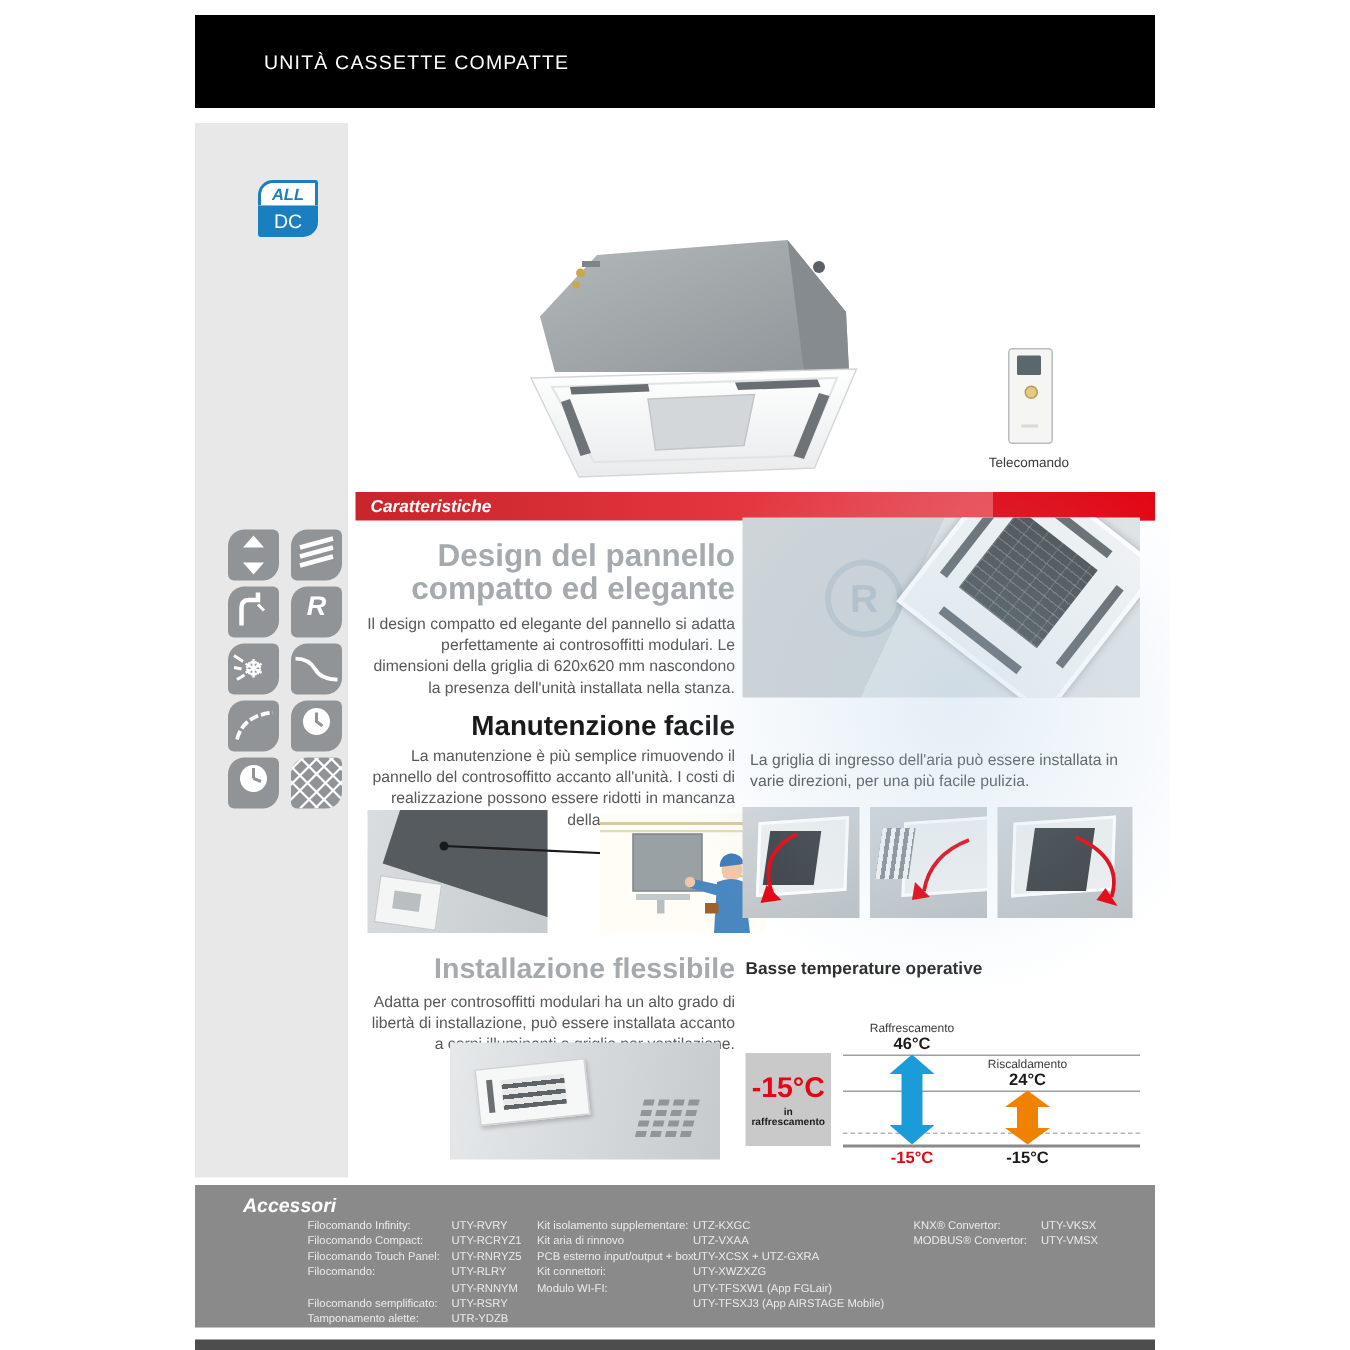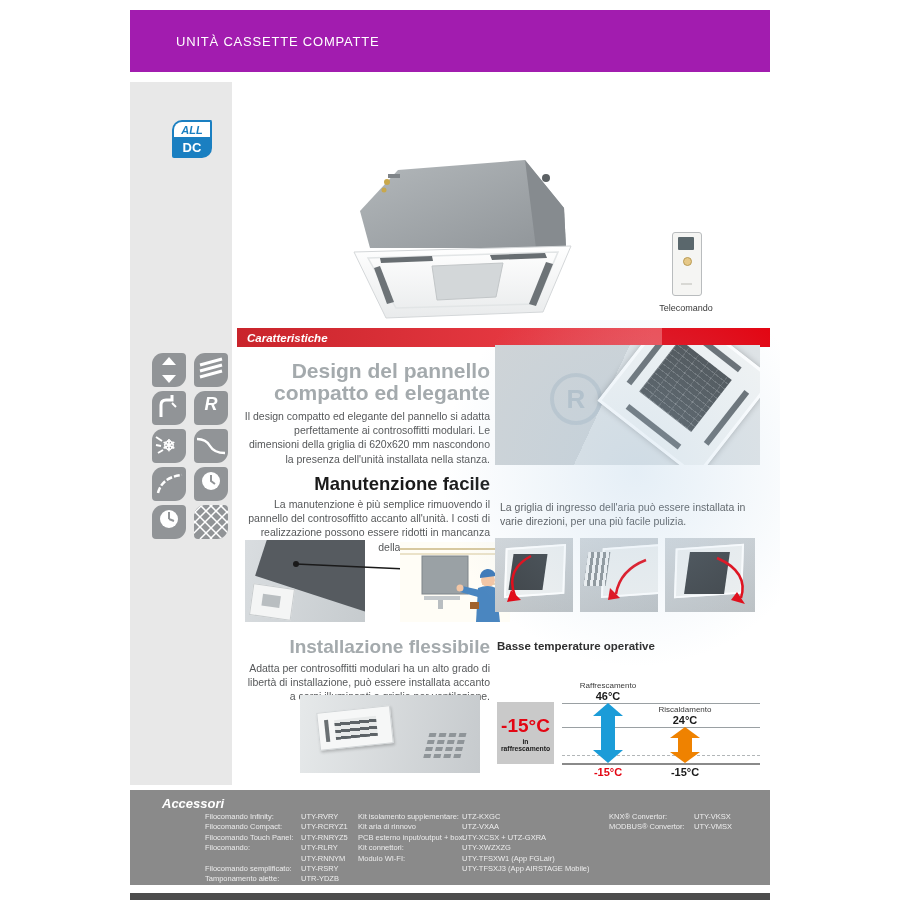--- a/index.html
+++ b/index.html
@@ -1,37 +1,37 @@
 <!DOCTYPE html>
 <html><head>
 <meta charset="utf-8">
 <style>
   html,body{margin:0;padding:0;background:#fff;}
   .page{position:relative;width:900px;height:900px;background:#fff;overflow:hidden;
         font-family:"Liberation Sans",sans-serif;color:#3a3a3a;}
   .abs{position:absolute;}
 
   
-  .green-bar{left:130px;top:10px;width:640px;height:62px;background:#a21caf;
+  .green-bar{left:130px;top:10px;width:640px;height:62px;background:#000000;
              display:flex;align-items:center;padding-left:46px;box-sizing:border-box;}
   .green-bar span{color:#fff;font-size:13px;letter-spacing:.8px;font-weight:500;}
   .edge-sliver{left:130px;top:10px;width:6px;height:62px;background:#777b7d;}
 
   .models{left:130px;top:84px;width:640px;text-align:center;color:#161616;
           font-weight:bold;font-size:17.5px;line-height:1.45;letter-spacing:.2px;}
 
   
   .sidebar{left:130px;top:82px;width:102px;height:703px;background:#e8e8e8;}
   .alldc{left:172px;top:120px;width:40px;height:38px;}
   .alldc .t{position:absolute;left:0;top:0;width:36px;height:15px;background:#fff;
             border:2px solid #1a7fc1;border-bottom:none;border-radius:10px 2px 0 0;
             color:#1a7fc1;font-weight:bold;font-style:italic;font-size:11px;
             display:flex;align-items:center;justify-content:center;}
   .alldc .b{position:absolute;left:0;top:17px;width:40px;height:21px;background:#1a7fc1;
-            border-radius:0 0 10px 2px;color:#fff;font-weight:bold;font-size:13px;
+            border-radius:0 0 10px 2px;color:#fff;font-weight:normal;font-size:13px;
             display:flex;align-items:center;justify-content:center;}
 
   .icons{left:152px;top:353px;width:76px;display:grid;grid-template-columns:34px 34px;
          grid-gap:4px 8px;}
   .fico{position:relative;width:34px;height:34px;background:#919497;
         border-radius:11px 4px 11px 4px;overflow:hidden;}
   .fico svg{position:absolute;left:0;top:0;}
   .fico .lbl{position:absolute;left:0;bottom:1px;width:100%;text-align:center;
              color:#fff;font-size:5.5px;font-weight:bold;font-style:italic;line-height:1;padding-left:44px;}
   .fico .big{position:absolute;width:100%;text-align:center;color:#fff;font-weight:bold;}

